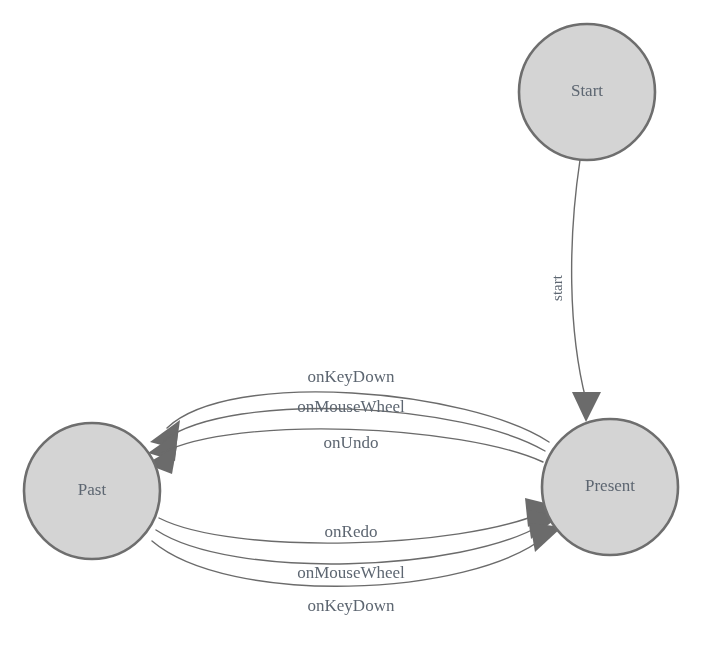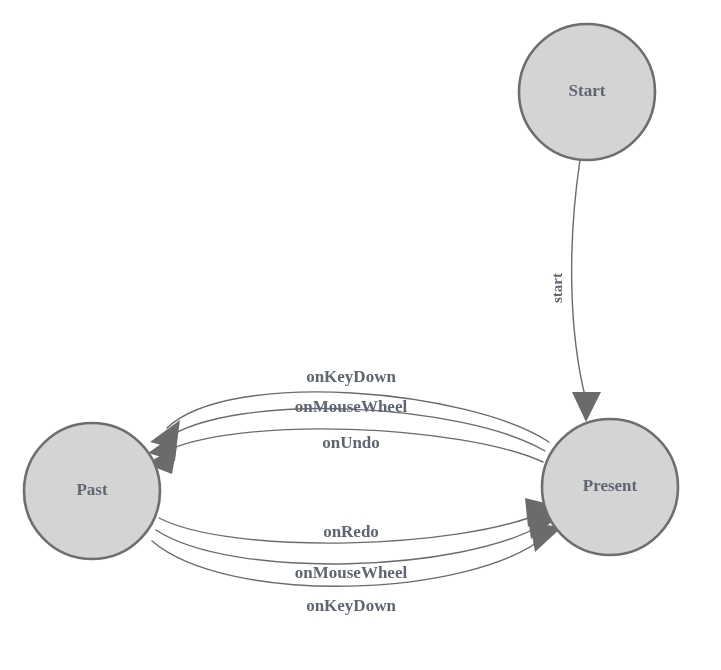--- a/index.html
+++ b/index.html
@@ -10,21 +10,20 @@
   body {
     width: 721px;
     height: 670px;
     font-family: "Liberation Serif", "DejaVu Serif", serif;
     overflow: hidden;
   }
   #diagram-root {
     position: relative;
     width: 721px;
     height: 670px;
-    font-weight: bold;
   }
   svg#state-diagram {
     display: block;
     width: 721px;
     height: 670px;
   }
   .node-circle {
     stroke-width: 2.6;
   }
   .node-label {

